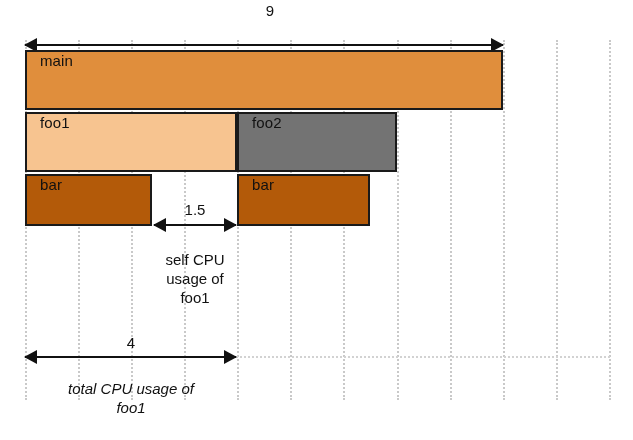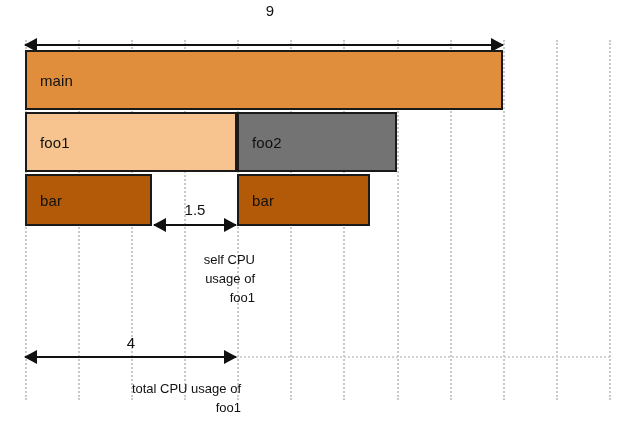--- a/index.html
+++ b/index.html
@@ -25,21 +25,21 @@
     height:0;width:585px;
     border-top:2px dotted #d2d2d2;
   }
 
   
   .frame{
     position:absolute;
     box-sizing:border-box;
     border:2px solid #1a1a1a;
     display:flex;
-    align-items:center;
+    align-items:flex-start;
     font-size:15px;
     color:#111111;
     padding-left:13px;
     letter-spacing:.1px;
   }
 
   
   .arrow{
     position:absolute;
     height:2px;
@@ -64,23 +64,23 @@
 
   .measure-label{
     position:absolute;
     font-size:15px;
     color:#111111;
     text-align:center;
     white-space:nowrap;
   }
   .caption{
     position:absolute;
-    font-size:13px;
+    font-size:15px;
     color:#111111;
-    text-align:right;
+    text-align:center;
     line-height:19px;
   }
 </style>
 </head>
 <body>
 
 <div id="stage">
 
   <div>
     <div class="gridline" style="left:25px;"></div>
@@ -124,18 +124,18 @@
 
   <div class="caption" style="left:135px;top:250px;width:120px;">
     <div>self CPU</div>
     <div>usage of</div>
     <div>foo1</div>
   </div>
 
   <div class="measure-label" style="left:91px;top:334px;width:80px;text-align:center;">4</div>
   <div class="arrow" style="left:25px;top:356px;width:211px;"></div>
 
-  <div class="caption" style="left:21px;top:379px;width:220px;">
+  <div class="caption" style="left:21px;top:379px;width:220px;font-style:italic;">
     <div>total CPU usage of</div>
     <div>foo1</div>
   </div>
 
 </div>
 
 </body></html>

